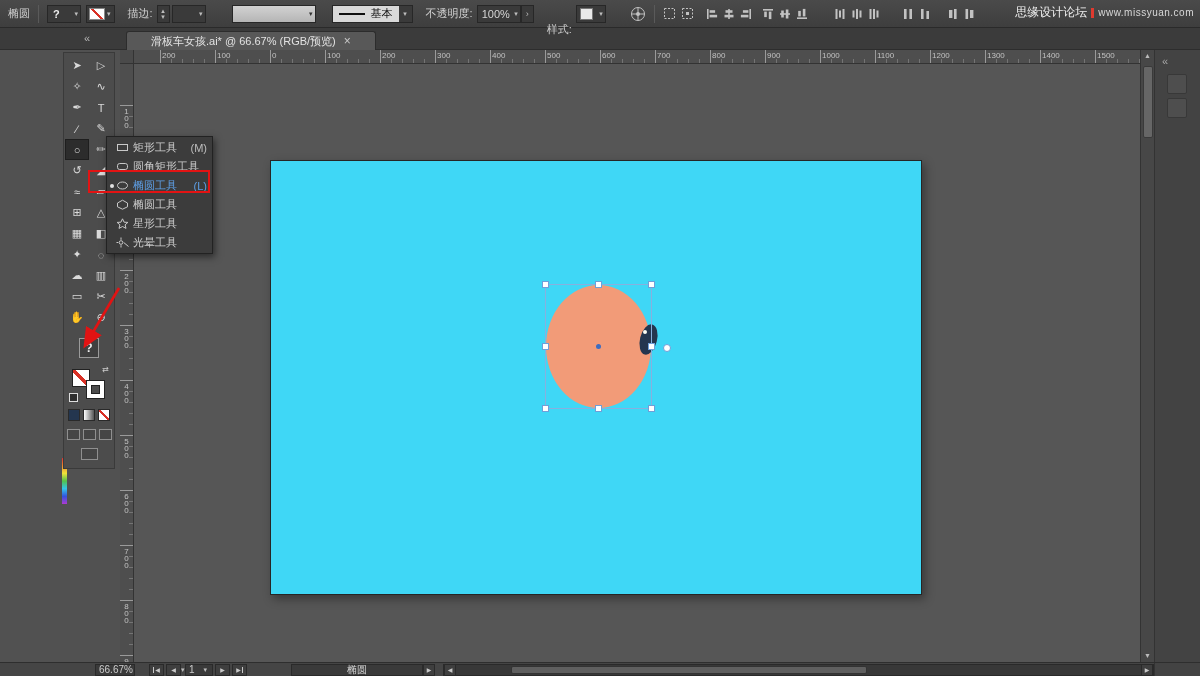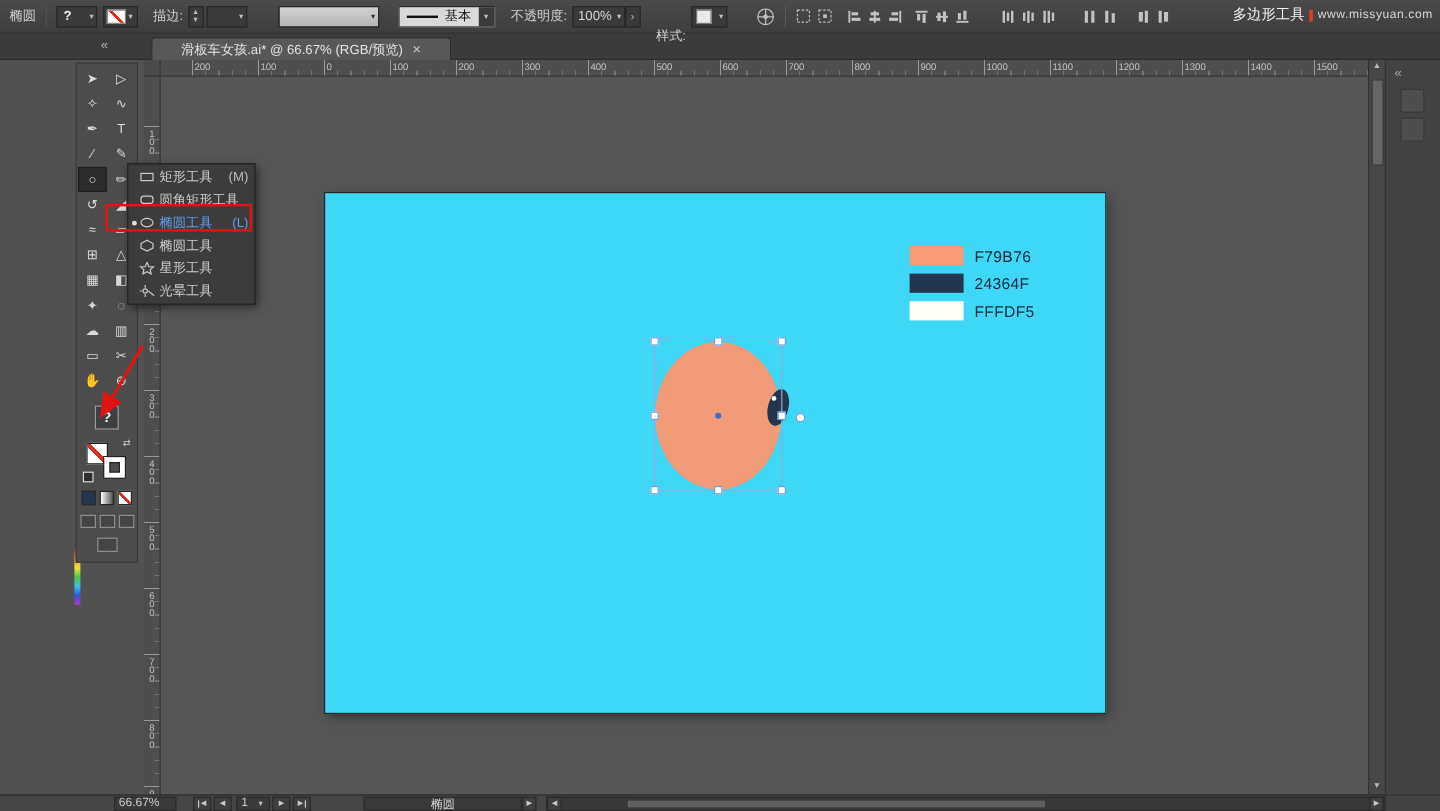--- a/index.html
+++ b/index.html
@@ -133,21 +133,21 @@
   .f-icon { margin-right:4px; flex:none; }
   .f-short { margin-left:auto; color:#bdbdbd; }
   .flyout-row.active .f-label, .flyout-row.active .f-short { color:#5e9fe6;text-align:right; }
   
   .red-box { position:absolute; left:88px; top:170px; width:122px; height:23px; border:2px solid #e21313; z-index:70; }
   .red-arrow { position:absolute; left:68px; top:278px; z-index:70; }
   
   .status-bar { position:absolute; left:0; bottom:0; right:0; height:14px; background:#454545; border-top:1px solid #2e2e2e;
     display:flex; align-items:center; font-size:10px; color:#cccccc; z-index:55; padding-left:95px; }
   .sb-box { height:12px; background:#3a3a3a; border:1px solid #2a2a2a; display:flex; align-items:center; padding:0 3px; }
-  .zoom-box { width:52px; justify-content:space-between;gap:46px; }
+  .zoom-box { width:40px; justify-content:space-between;gap:46px; }
   .nav-group { display:flex; gap:2px; margin-left:14px; }
   .nav-btn { width:15px; height:12px; background:#3f3f3f; border:1px solid #2a2a2a; display:flex; align-items:center; justify-content:center;
     font-size:6px; color:#c9c9c9; gap:1px; }
   .nav-bar { width:1px; height:6px; background:#c9c9c9; }
   .page-box { width:28px; margin-left:2px; justify-content:space-between; }
   .tool-field { width:132px; margin-left:44px; justify-content:center; color:#d5d5d5; }
   .sb-arrow { width:12px; height:12px; background:#3f3f3f; border:1px solid #2a2a2a; color:#c9c9c9; font-size:6px;
     display:flex; align-items:center; justify-content:center; }
   .h-scroll { flex:1; height:12px; margin-left:8px; background:#383838; border:1px solid #2a2a2a; display:flex; align-items:center; }
   .h-track { flex:1; position:relative; height:100%; }
@@ -302,21 +302,21 @@
     </span>
     <span class="cb-icon icon-gap">
       <svg width="12" height="12" fill="#c2c2c2">
           <rect x="1.5" y="1" width="2.6" height="10"></rect>
           <rect x="6" y="2" width="3.4" height="8"></rect>
         </svg>
     </span>
   </div>
 
   <div class="watermark">
-    <span class="wm-main">多边形工具</span>
+    <span class="wm-main">思缘设计论坛</span>
     <span class="wm-bar"></span>
     <span class="wm-url">www.missyuan.com</span>
   </div>
 
   <div class="tab-bar">
     <span class="collapse-left">«</span>
     <div class="doc-tab">
       <span>滑板车女孩.ai* @ 66.67% (RGB/预览)</span>
       <span class="tab-close">×</span>
     </div>
@@ -355,34 +355,20 @@
       <span class="ruler-num" style="top: 373px;">500</span>
       <span class="ruler-num" style="top: 428px;">600</span>
       <span class="ruler-num" style="top: 483px;">700</span>
       <span class="ruler-num" style="top: 538px;">800</span>
       <span class="ruler-num" style="top: 593px;">900</span>
     </div>
 
   <div class="viewport">
     <div class="artboard" style="background: rgb(63, 215, 246);">
 
-      <div class="legend">
-        <div class="legend-row">
-          <span class="legend-swatch" style="background: rgb(247, 155, 118);"></span>
-          <span class="legend-label">F79B76</span>
-        </div>
-        <div class="legend-row">
-          <span class="legend-swatch" style="background: rgb(36, 54, 79);"></span>
-          <span class="legend-label">24364F</span>
-        </div>
-        <div class="legend-row">
-          <span class="legend-swatch" style="background: rgb(255, 253, 245);"></span>
-          <span class="legend-label">FFFDF5</span>
-        </div>
-      </div>
 
       <div class="orange-ellipse" style="background: rgb(242, 155, 120);"></div>
       <div class="pupil" style="background: rgb(36, 54, 79);"></div>
       <div class="pupil-hl"></div>
       <div class="anchor-circle"></div>
 
       <div class="sel-bbox">
         <span class="handle h-tl"></span>
         <span class="handle h-tm"></span>
         <span class="handle h-tr"></span>

